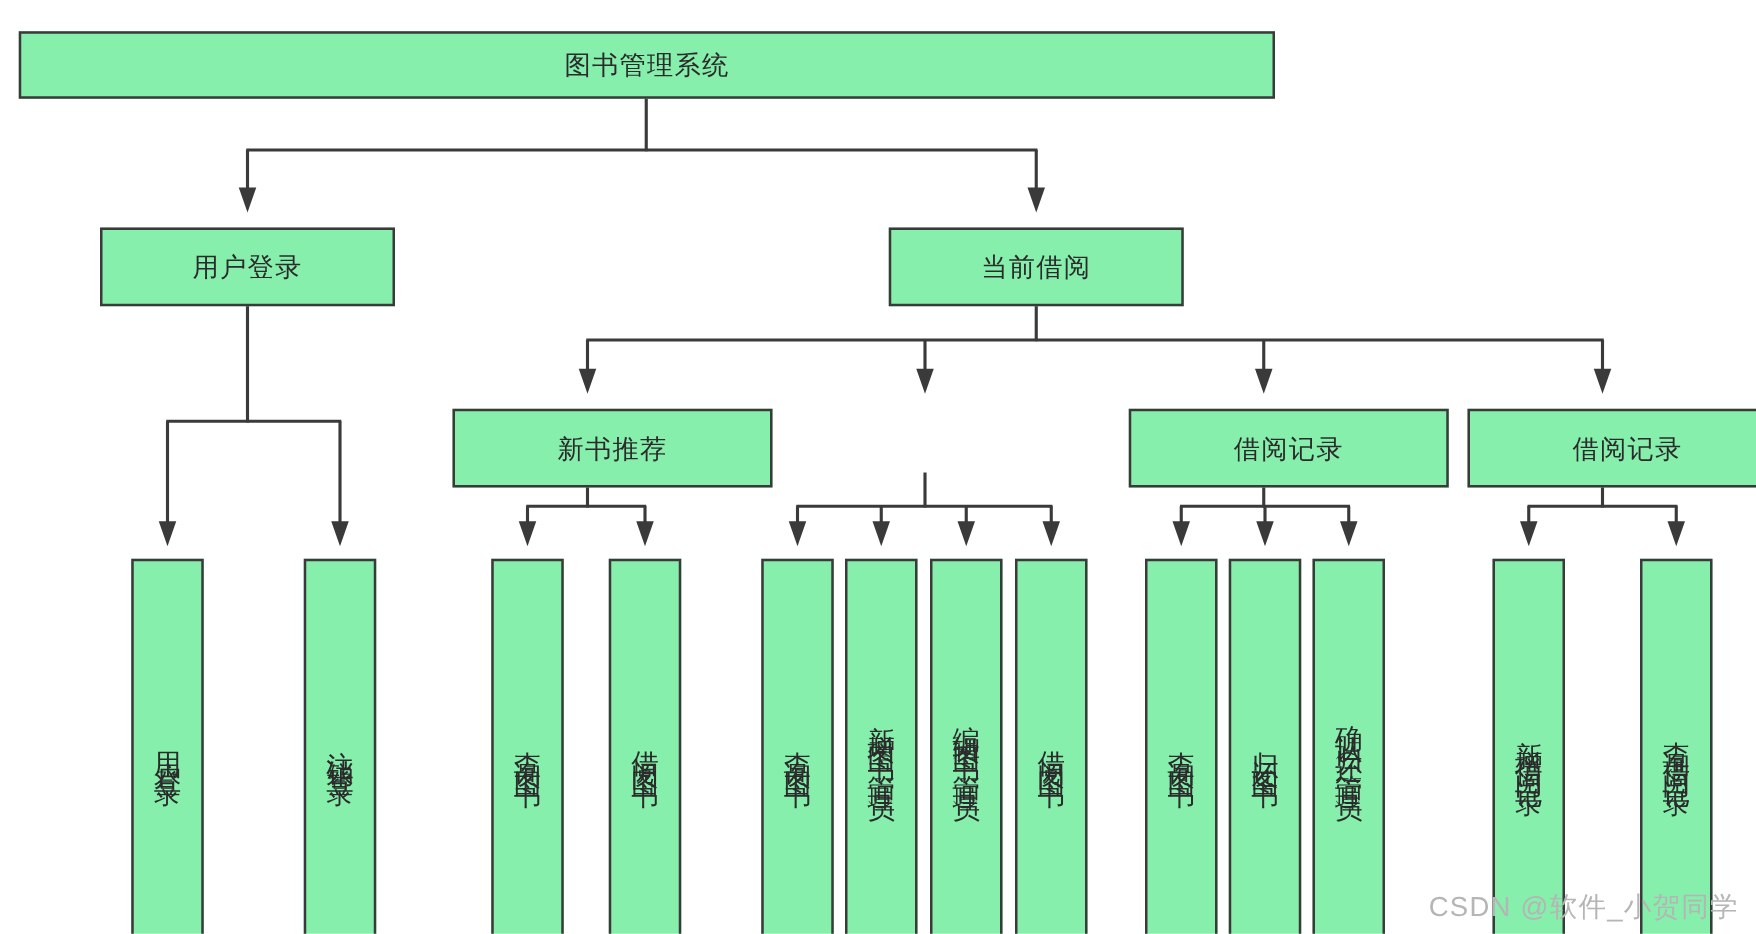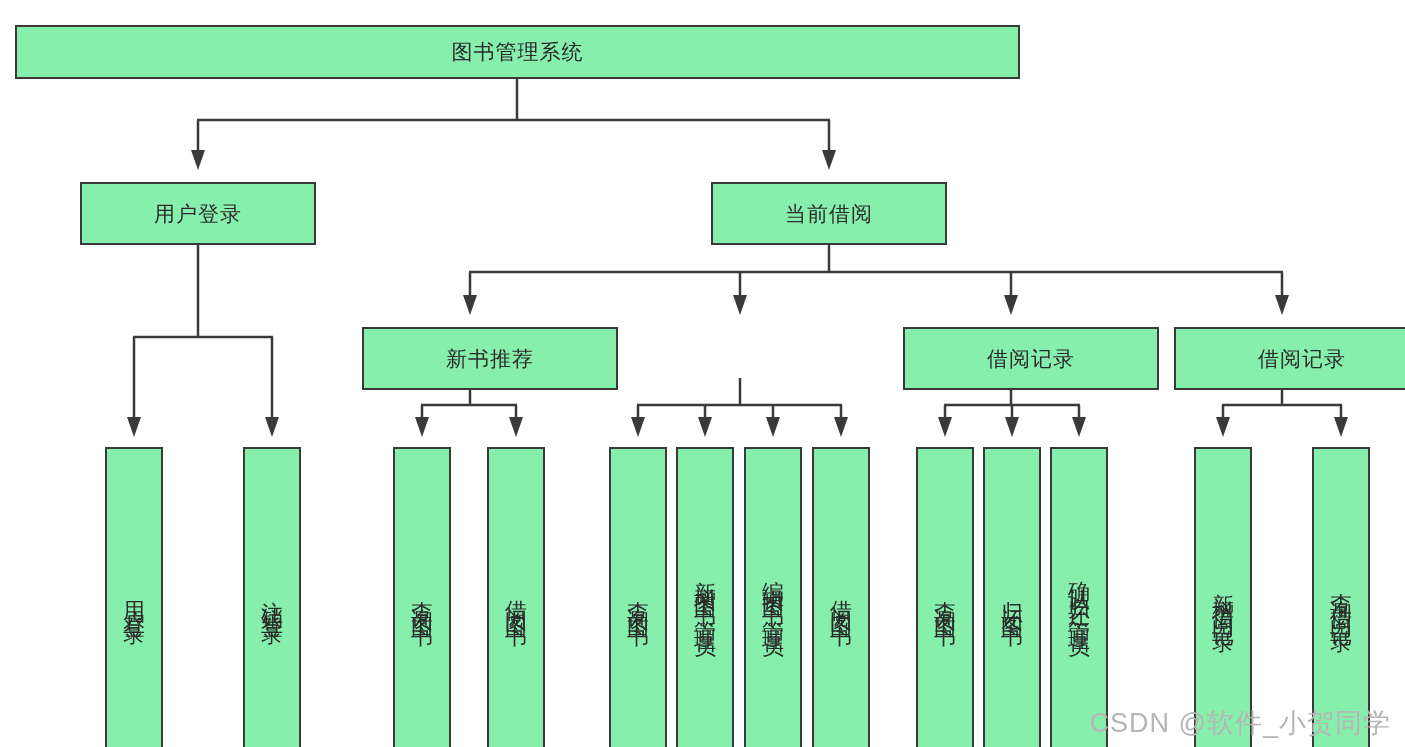--- a/index.html
+++ b/index.html
@@ -38,21 +38,21 @@
   .n-current{left:903px;}
   .n-records{left:1174px;}
   .leaf{top:435px;width:58px;height:303px;}
   .lf1{left:105px;} .lf2{left:243px;}
   .lf3{left:393px;} .lf4{left:487px;}
   .lf5{left:609px;} .lf6{left:676px;} .lf7{left:744px;} .lf8{left:812px;}
   .lf9{left:916px;} .lf10{left:983px;} .lf11{left:1050px;}
   .lf12{left:1194px;} .lf13{left:1312px;}
   .watermark{
     position:absolute;right:14px;bottom:6px;z-index:5;
-    font-size:27px;color:var(--watermark);letter-spacing:1px;
+    font-size:22px;color:var(--watermark);letter-spacing:1px;
     white-space:nowrap;
   }
 </style>
 </head>
 <body>
 
 <div class="canvas">
 
   <svg class="wires" width="1405" height="747">
 

